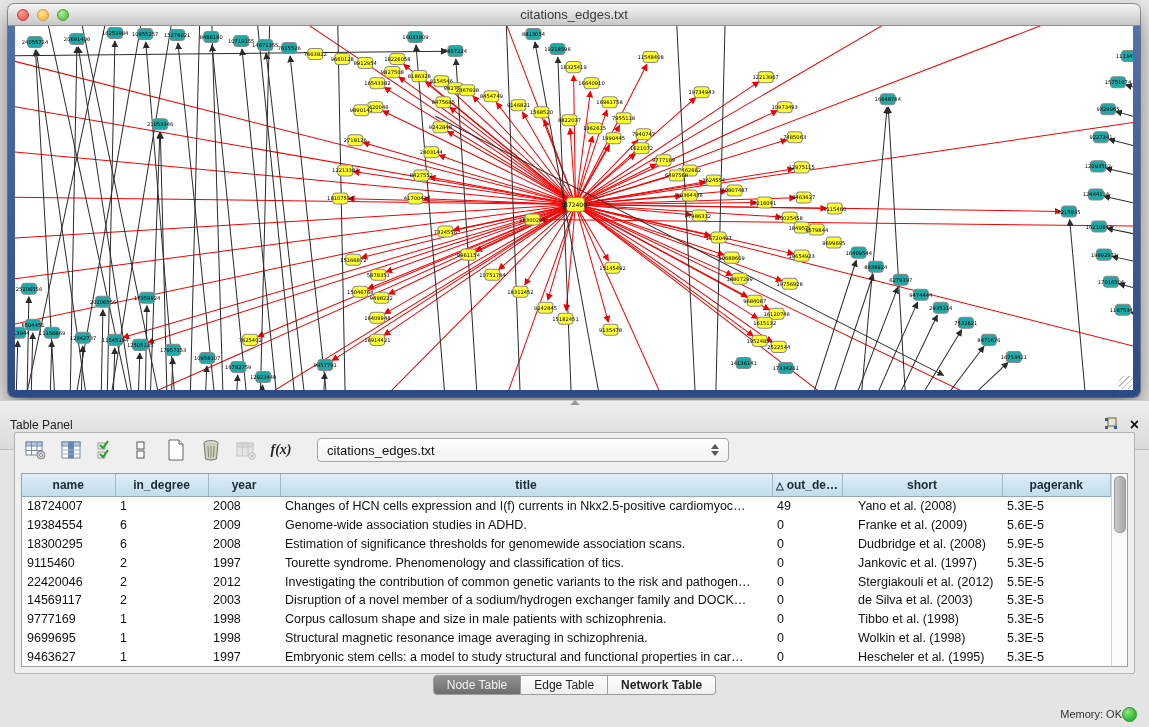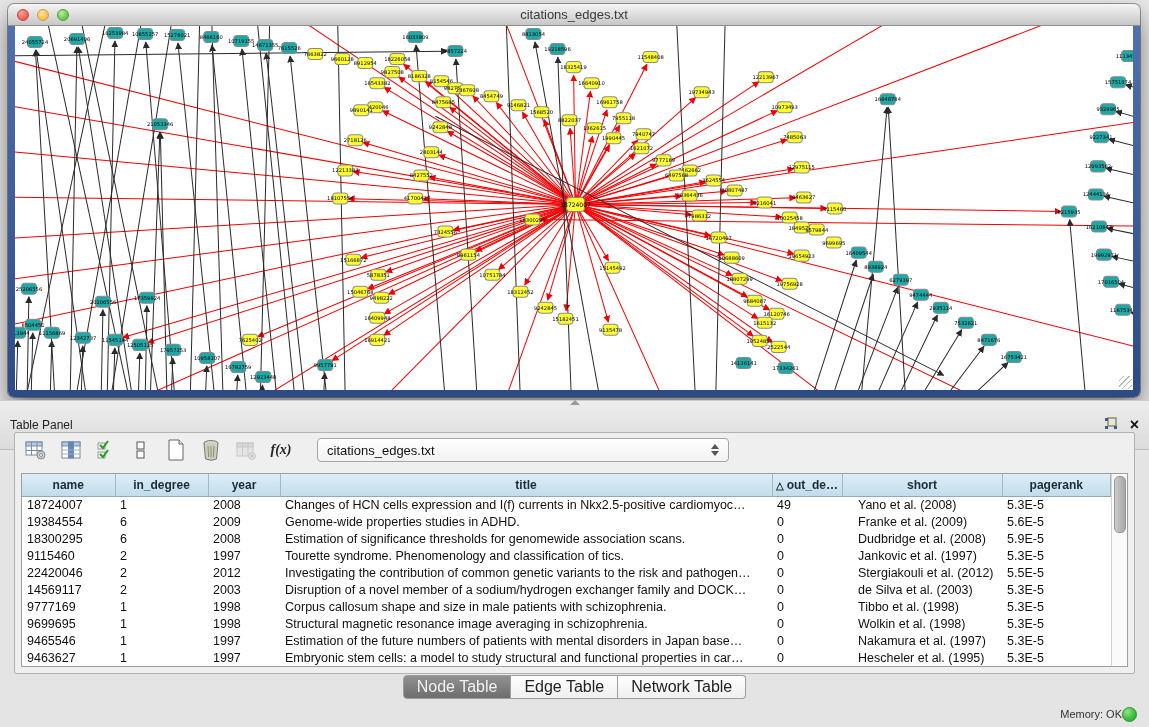--- a/index.html
+++ b/index.html
@@ -50,24 +50,24 @@
   thead th{height:20px;background:linear-gradient(#ddeef8,#c2dcea);border-right:1px solid #9fb9c6;
            border-bottom:1px solid #8fa9b6;font-weight:bold;font-size:12px;color:#1c2b34;
            text-align:center;overflow:hidden;white-space:nowrap;}
   .sortmark{font-size:10px;margin-right:3px;}
   tbody td{height:16px;padding:0 5px;color:#101010;white-space:nowrap;overflow:hidden;line-height:16px;}
   tbody td.ind{padding-left:16px;}
   .vscroll{width:15px;background:#fafafa;border-left:1px solid #d2d2d2;position:relative;flex:none;}
   .vthumb{position:absolute;left:2px;top:2px;width:10px;height:55px;border-radius:5px;
           background:linear-gradient(90deg,#cccccc,#a7a7a7);border:1px solid #989898;}
   .tabs{position:absolute;left:0;right:0;top:252px;display:flex;justify-content:center;}
-  .seg{font-size:16px;padding:2px 13px;border:1px solid #9d9d9d;border-left:none;
+  .seg{font-size:12px;padding:2px 13px;border:1px solid #9d9d9d;border-left:none;
        background:linear-gradient(#ffffff,#efefef);color:#222;}
   .seg.first{border-left:1px solid #9d9d9d;border-radius:4px 0 0 4px;}
-  .seg.last{border-radius:0 4px 4px 0;}
+  .seg.last{border-radius:0 4px 4px 0;font-weight:bold;}
   .seg.sel{background:linear-gradient(#919191,#6d6d6d);color:#f2f2f2;}
   .statusbar{position:absolute;left:0;bottom:0;width:1149px;height:26px;display:flex;align-items:center;
              justify-content:flex-end;padding-right:12px;box-sizing:border-box;font-size:11px;color:#333;}
   .memdot{width:13px;height:13px;border-radius:50%;border:1px solid #2f8f33;
           background:radial-gradient(circle at 35% 30%,#93e67e,#33b837 65%);}
 </style>
 </head>
 <body>
 
 <div class="screen">
@@ -888,21 +888,21 @@
                   <td>2008</td>
                   <td>Changes of HCN cells expression and I(f) currents in Nkx2.5-positive cardiomyoc…</td>
                   <td>49</td>
                   <td class="ind">Yano et al. (2008)</td>
                   <td>5.3E-5</td>
                 </tr>
                 <tr>
                   <td>19384554</td>
                   <td>6</td>
                   <td>2009</td>
-                  <td>Genome-wide properties studies in ADHD.</td>
+                  <td>Genome-wide association studies in ADHD.</td>
                   <td>0</td>
                   <td class="ind">Franke et al. (2009)</td>
                   <td>5.6E-5</td>
                 </tr>
                 <tr>
                   <td>18300295</td>
                   <td>6</td>
                   <td>2008</td>
                   <td>Estimation of significance thresholds for genomewide association scans.</td>
                   <td>0</td>
@@ -948,29 +948,20 @@
                 <tr>
                   <td>9699695</td>
                   <td>1</td>
                   <td>1998</td>
                   <td>Structural magnetic resonance image averaging in schizophrenia.</td>
                   <td>0</td>
                   <td class="ind">Wolkin et al. (1998)</td>
                   <td>5.3E-5</td>
                 </tr>
                 <tr>
-                  <td>9465546</td>
-                  <td>1</td>
-                  <td>1997</td>
-                  <td>Estimation of the future numbers of patients with mental disorders in Japan base…</td>
-                  <td>0</td>
-                  <td class="ind">Nakamura et al. (1997)</td>
-                  <td>5.3E-5</td>
-                </tr>
-                <tr>
                   <td>9463627</td>
                   <td>1</td>
                   <td>1997</td>
                   <td>Embryonic stem cells: a model to study structural and functional properties in car…</td>
                   <td>0</td>
                   <td class="ind">Hescheler et al. (1995)</td>
                   <td>5.3E-5</td>
                 </tr>
               </tbody>
           </table>

